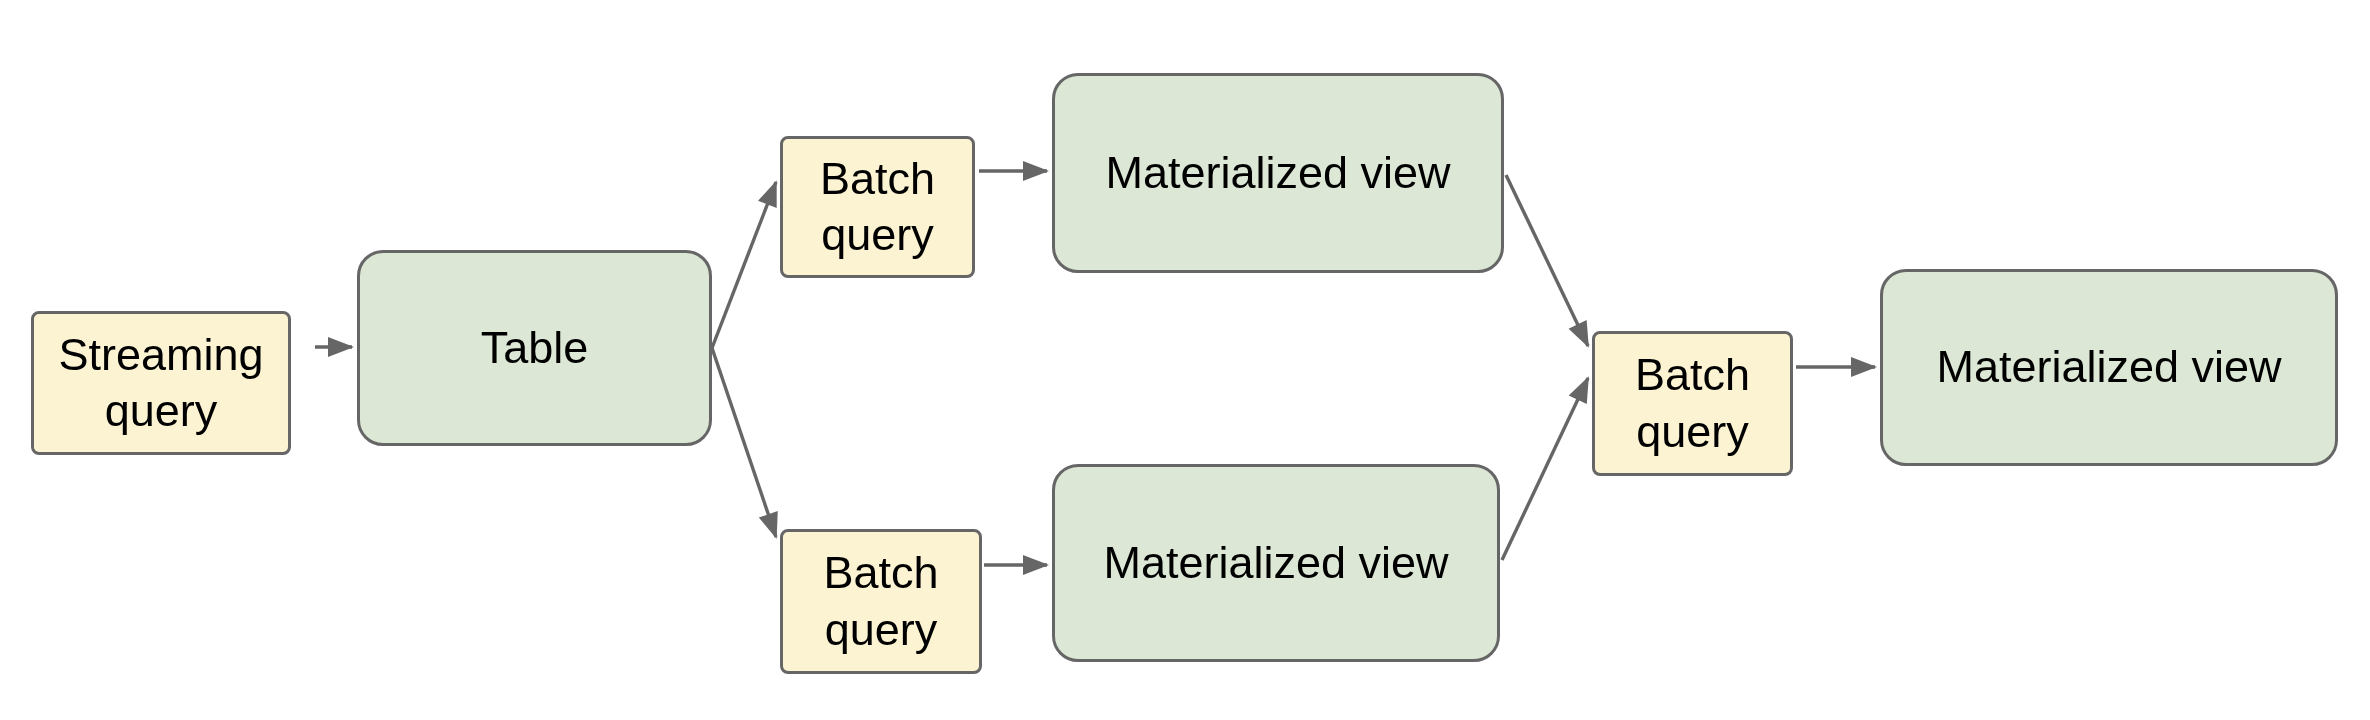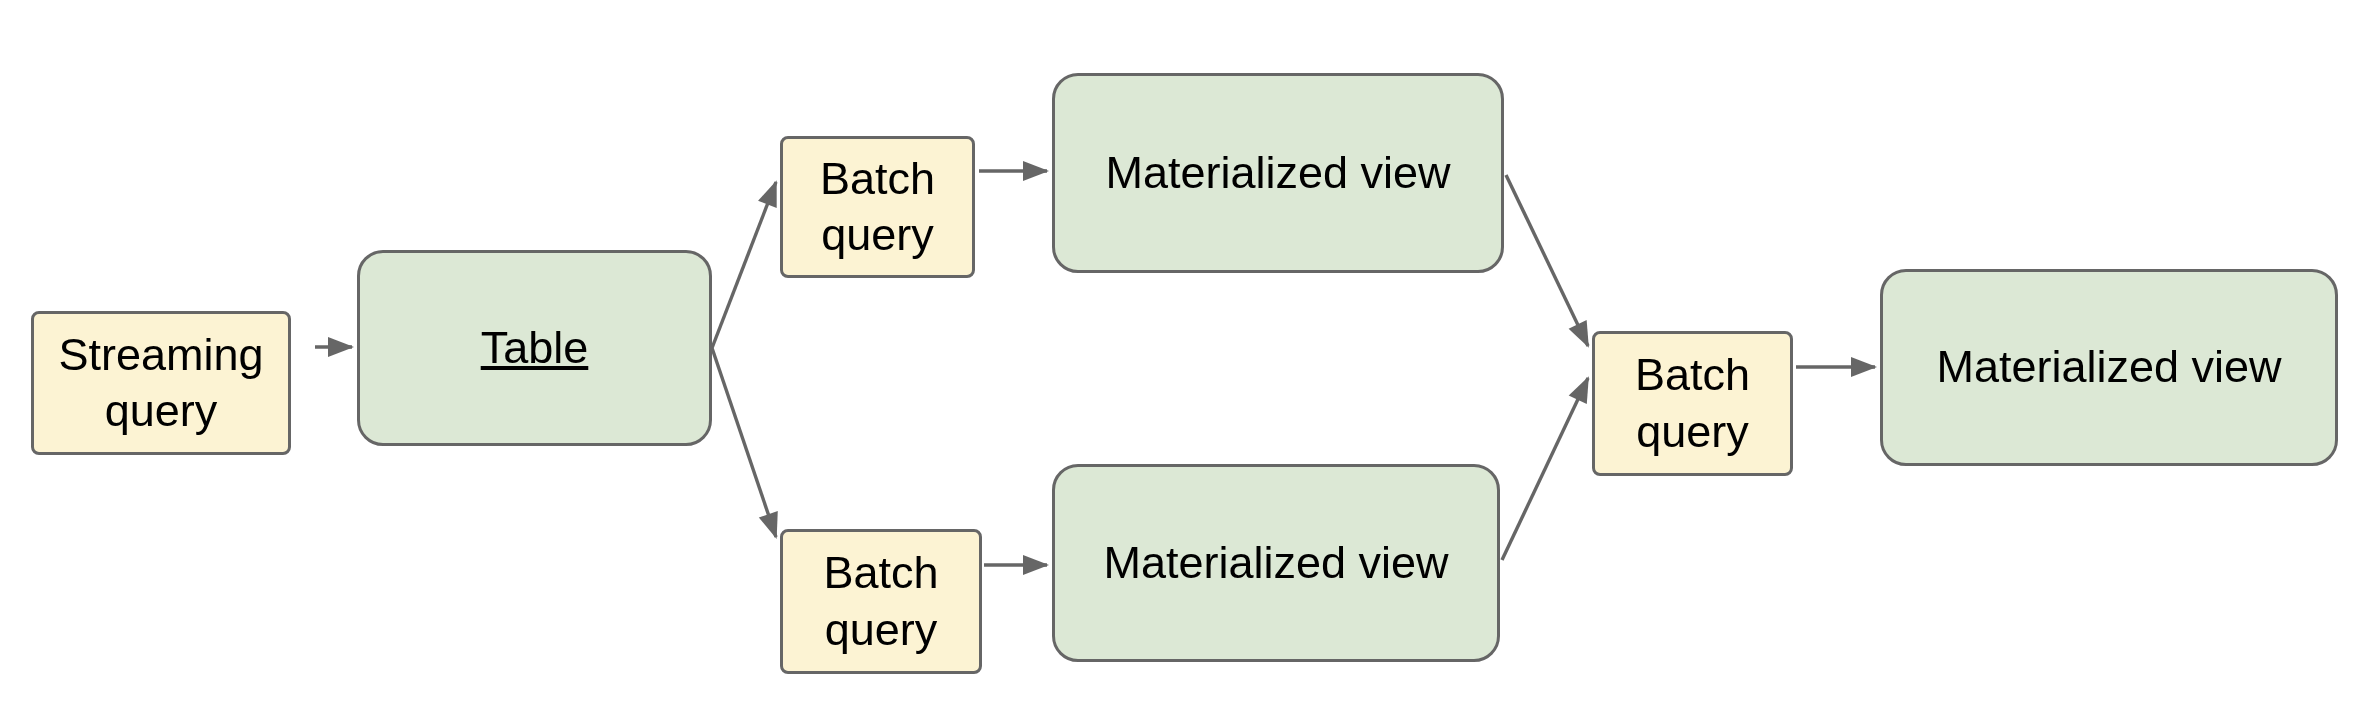--- a/index.html
+++ b/index.html
@@ -59,21 +59,21 @@
     <line class="edge" x1="984" y1="565" x2="1047" y2="565" marker-end="url(#arrowhead)"></line>
     <line class="edge" x1="1506" y1="175" x2="1588" y2="346" marker-end="url(#arrowhead)"></line>
     <line class="edge" x1="1502" y1="560" x2="1588" y2="378" marker-end="url(#arrowhead)"></line>
     <line class="edge" x1="1796" y1="367" x2="1875" y2="367" marker-end="url(#arrowhead)"></line>
   </svg>
 
   <div class="node query" style="left:31px;top:275px;width:260px;height:144px;">
     <span>Streaming query</span>
   </div>
 
-  <div class="node view" style="left:357px;top:250px;width:355px;height:196px;text-decoration:underline;">
+  <div class="node view" style="left:357px;top:250px;width:355px;height:196px;">
     <span>Table</span>
   </div>
 
   <div class="node query" style="left:780px;top:100px;width:195px;height:142px;">
     <span>Batch query</span>
   </div>
 
   <div class="node view" style="left:1052px;top:73px;width:452px;height:200px;">
     <span>Materialized view</span>
   </div>

